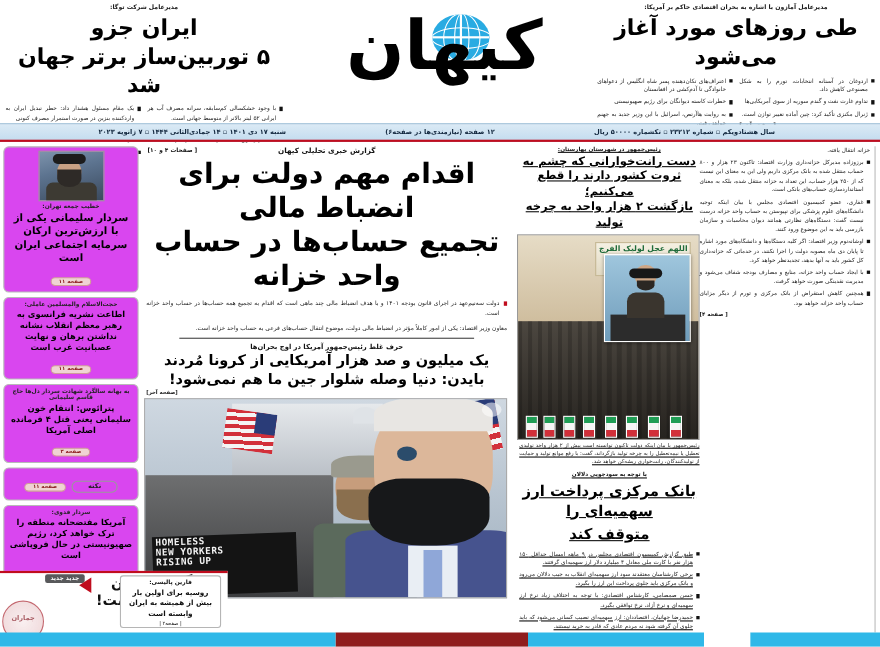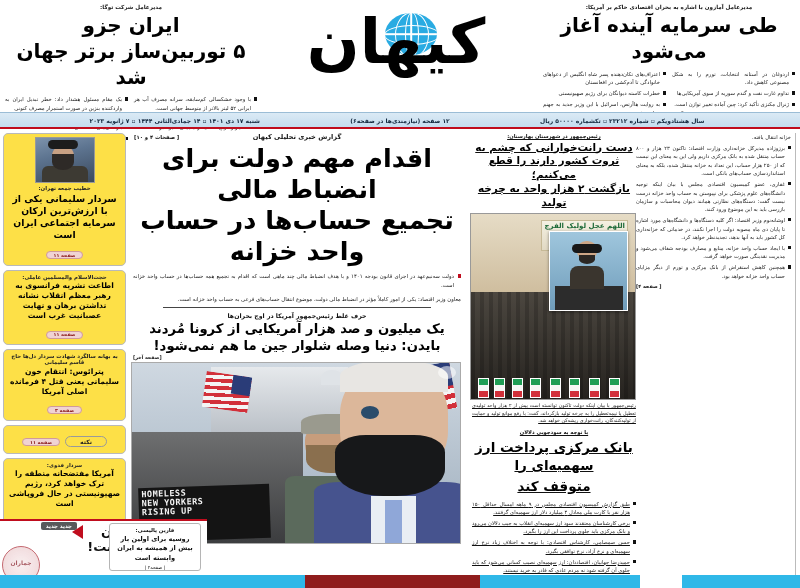--- a/index.html
+++ b/index.html
@@ -11,21 +11,21 @@
   }
   .page{position:relative;width:800px;height:588px;background:#fff;}
 
   
   .masthead{
     position:absolute;left:0;top:0;width:800px;height:84px;
     display:flex;flex-direction:row-reverse;
   }
   .mh-col{box-sizing:border-box;padding:3px 5px 0 5px;}
   .mh-side{width:262px;}
-  .mh-center{width:276px;display:flex;flex-direction:column;align-items:flex-end;justify-content:flex-start;}
+  .mh-center{width:276px;display:flex;flex-direction:column;align-items:flex-start;justify-content:flex-start;}
 
   .kicker{
     font-size:5.6px;text-align:center;font-weight:bold;color:#1a1a1a;
     letter-spacing:0px;line-height:1.5;margin-bottom:2px;
   }
   .mh-head{
     font-size:20px;font-weight:bold;text-align:center;line-height:1.28;
     color:#000;letter-spacing:-0.3px;
   }
   .mh-bullets{
@@ -88,21 +88,21 @@
   .col-right{width:130px;box-sizing:border-box;padding:2px 4px 0 3px;}
   .col-mid{width:334px;box-sizing:border-box;padding:2px 3px 0 3px;}
   .col-left{width:336px;box-sizing:border-box;padding:2px 4px 0 4px;
             display:flex;flex-direction:row-reverse;}
   .cl-a{width:170px;box-sizing:border-box;padding-left:4px;text-decoration:underline;}
   .cl-b{width:162px;box-sizing:border-box;
         border-right:0.8px solid #bbb;padding-right:4px;}
 
   
   .sbox{
-    border:0.9px solid #b9b9b9;border-radius:5px;background:#fde047;
+    border:0.9px solid #b9b9b9;border-radius:5px;background:#d946ef;
     margin-bottom:4px;padding:3px 4px 4px 4px;text-align:center;
   }
   .sbox-photo{
     width:58px;height:44px;margin:0 auto 2px auto;border:0.6px solid #999;
     background:linear-gradient(165deg,#7d93ac 0%,#5d7490 38%,#3b4a5e 100%);
     position:relative;overflow:hidden;
   }
   .sbox-photo .face{
     position:absolute;left:16px;top:7px;width:22px;height:22px;border-radius:50%;
     background:#c8a184;
@@ -339,21 +339,21 @@
           <div class="globe-m1"></div>
           <div class="globe-m2"></div>
           <div class="globe-m3"></div>
         </div>
         <div class="logo-text">کیهان</div>
       </div>
     </div>
 
     <div class="mh-col mh-side">
       <div class="kicker">مدیرعامل آمازون با اشاره به بحران اقتصادی حاکم بر آمریکا:</div>
-      <div class="mh-head">طی سرمایه آینده آغاز می‌شود</div>
+      <div class="mh-head">طی روزهای مورد آغاز می‌شود</div>
       <div class="mh-bullets">
         <div class="mh-bul-col">
           <div class="mh-bul">اعتراف‌های تکان‌دهنده پسر شاه انگلیس از دعواهای خانوادگی تا آدم‌کشی در افغانستان</div>
           <div class="mh-bul">خطرات کاسته دیوانگان برای رژیم صهیونیستی</div>
           <div class="mh-bul">به روایت هاآرتص، اسرائیل با این وزیر جدید به جهنم خواهد رفت.</div>
         </div>
         <div class="mh-bul-col">
           <div class="mh-bul">اردوغان در آستانه انتخابات، تورم را به شکل مصنوعی کاهش داد.</div>
           <div class="mh-bul">تداوم غارت نفت و گندم سوریه از سوی آمریکایی‌ها</div>
           <div class="mh-bul">ژنرال مکنزی تأکید کرد: چین آماده تغییر توازن است.</div>

